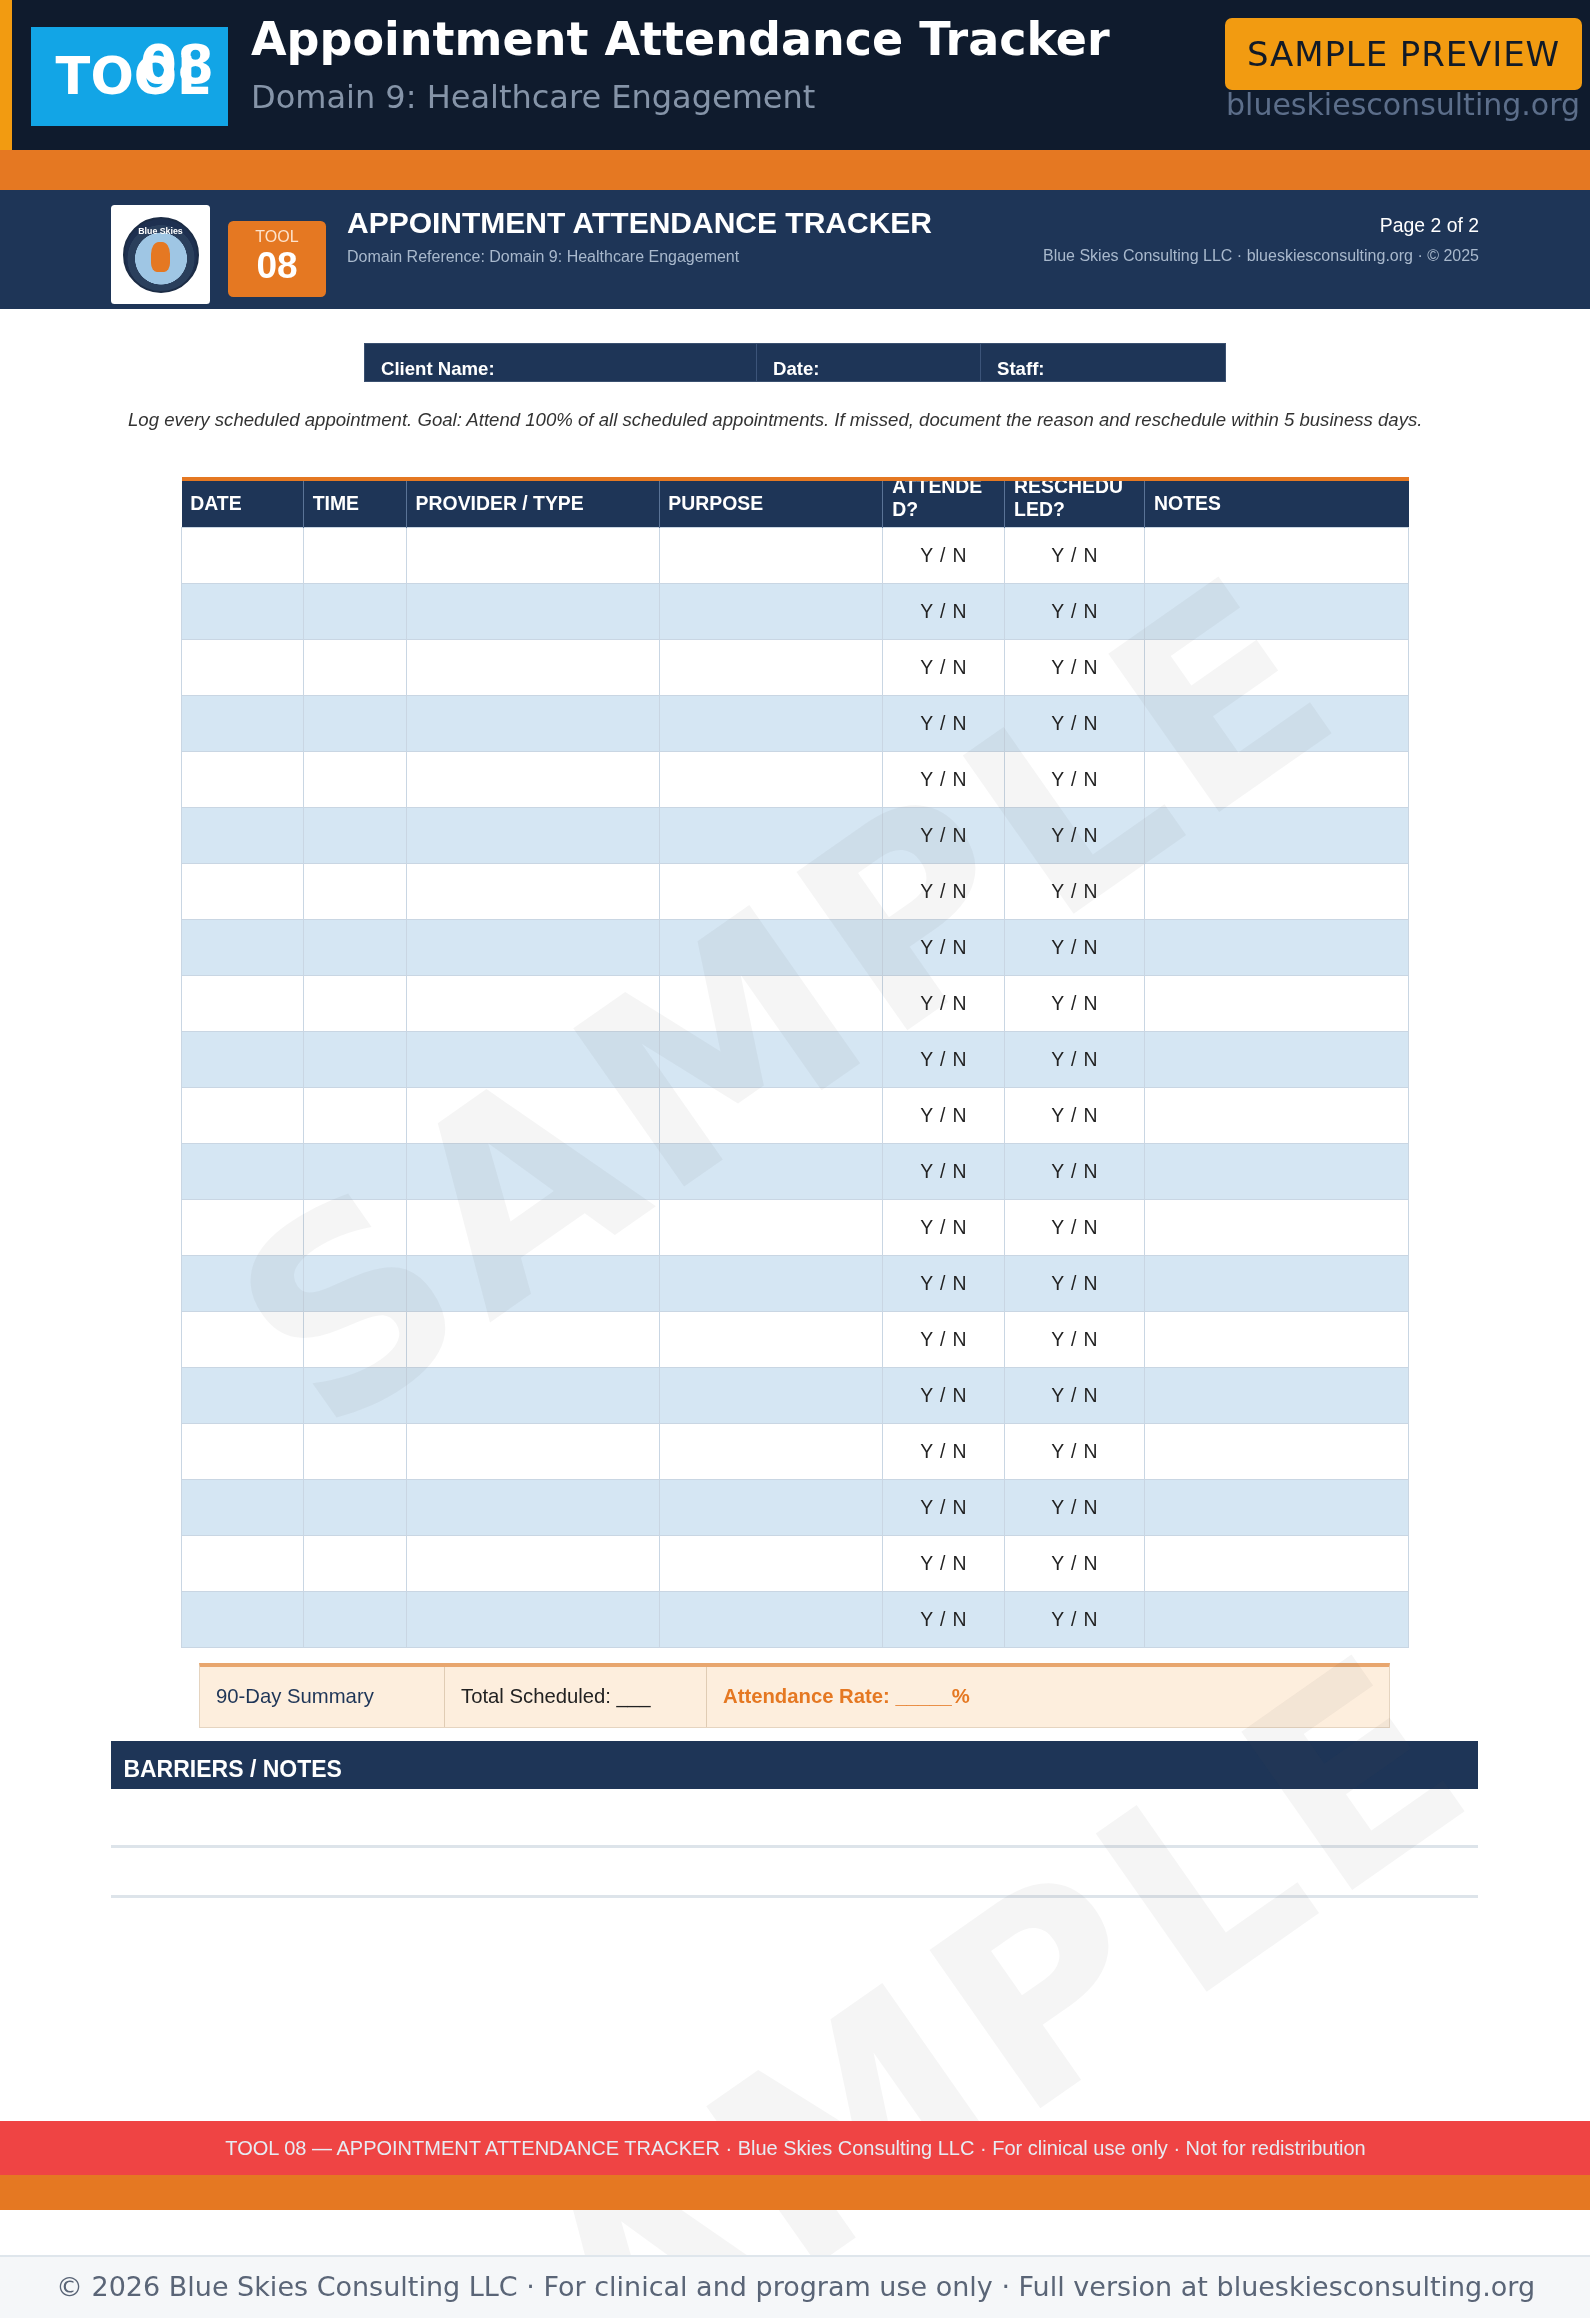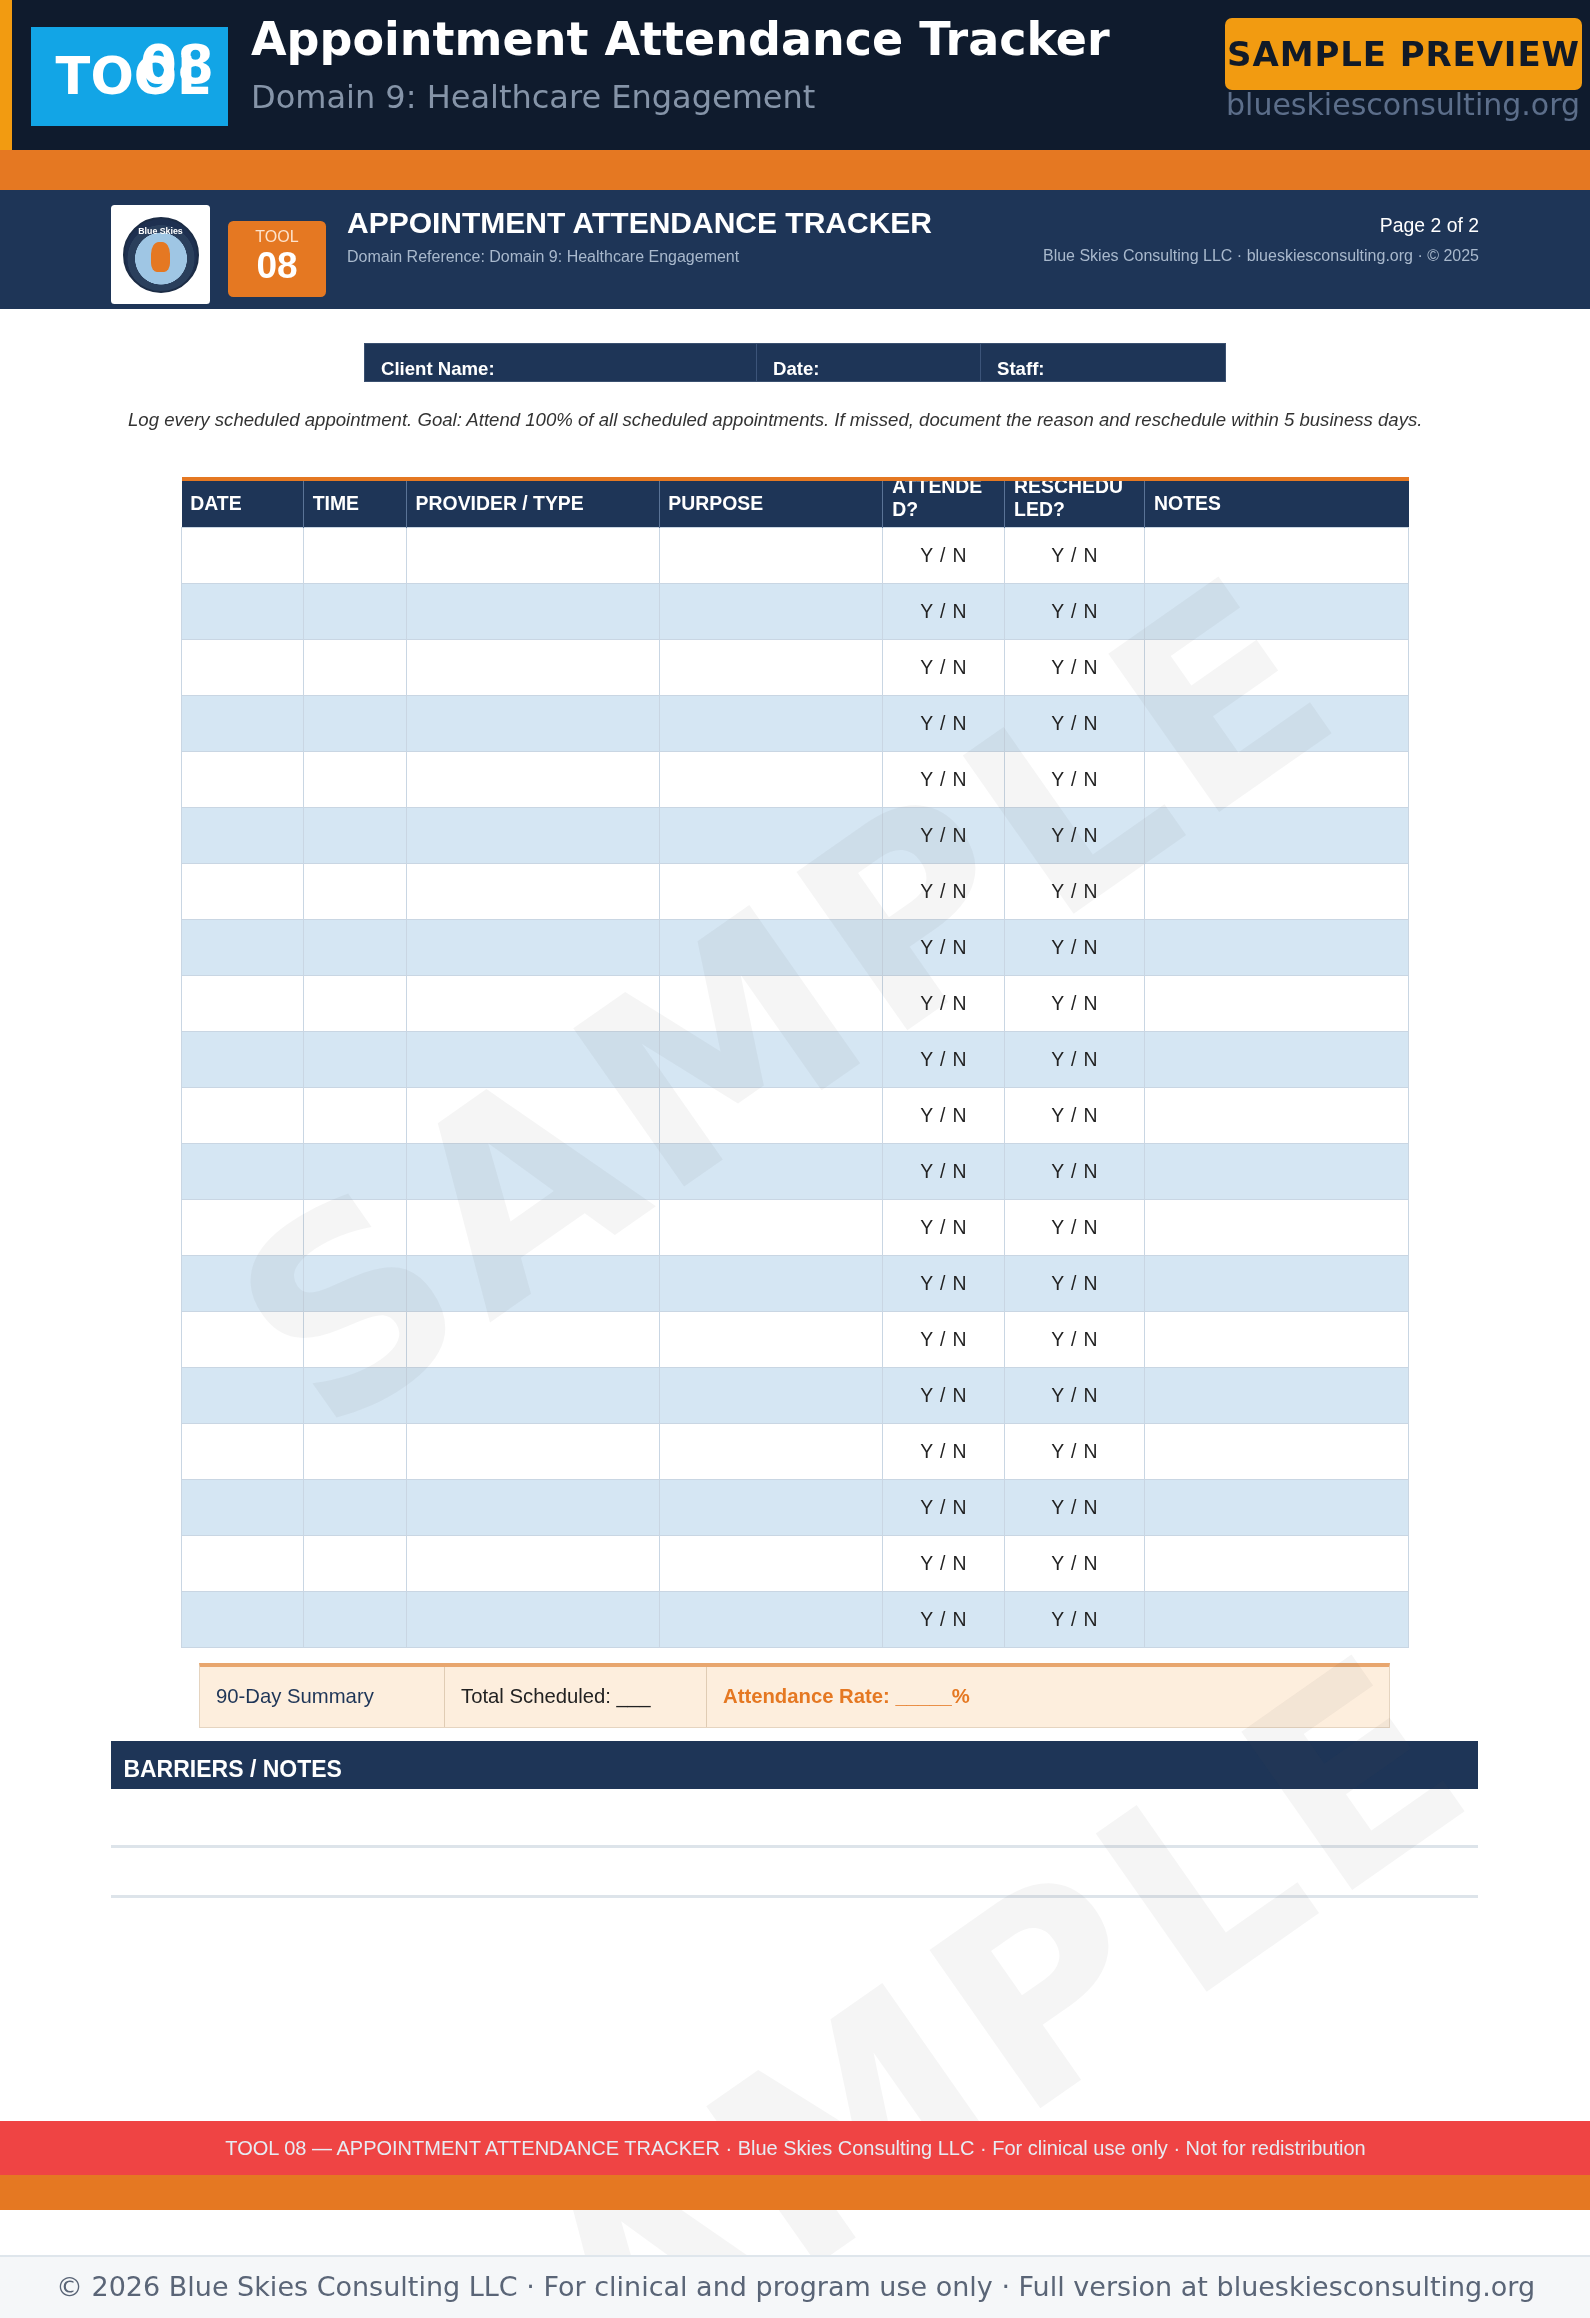--- a/index.html
+++ b/index.html
@@ -6,21 +6,21 @@
   html, body { width: 1591px; height: 2319px; background: #ffffff; overflow: hidden; }
   body { position: relative; font-family: "Liberation Sans", sans-serif; }
 
   
   .top-banner { position: absolute; left: 0; top: 0; width: 1591px; height: 150px; background: #0f1b2d; border-left: 12.4px solid #f29b11; }
   .tool-chip { position: absolute; left: 18.6px; top: 26.5px; width: 197px; height: 99px; background: #12a5e6; color: #fff;
     font-family: "DejaVu Sans", sans-serif; font-weight: bold; font-size: 51px; line-height: 99px; padding-left: 25px; white-space: nowrap; }
   .banner-title { position: absolute; left: 239px; top: 12.4px; font-family: "DejaVu Sans", sans-serif; font-weight: bold; font-size: 46px; color: #ffffff; white-space: nowrap; }
   .banner-sub { position: absolute; left: 239px; top: 78px; font-family: "DejaVu Sans", sans-serif; font-size: 32px; color: #8594a8; white-space: nowrap; }
   .sample-badge { position: absolute; left: 1213px; top: 17.7px; width: 357px; height: 72px; background: #f29b11; border-radius: 7px; color: #111a28;
-    font-family: "DejaVu Sans", sans-serif; font-weight: bold; font-size: 34px; text-align: center; line-height: 72px; letter-spacing: 0.9px; }
+    font-family: "DejaVu Sans", sans-serif; font-weight: normal; font-size: 34px; text-align: center; line-height: 72px; letter-spacing: 0.9px; }
   .banner-site { position: absolute; left: 1214px; top: 87px; font-family: "DejaVu Sans", sans-serif; font-size: 30px; color: #5c6e8a; white-space: nowrap; }
   .orange-band { position: absolute; left: 0; top: 150px; width: 1591px; height: 40px; background: #e57822; }
 
   
   .doc-header { position: absolute; left: 0; top: 190px; width: 1591px; height: 119px; background: #1e3557; }
   .logo-box { position: absolute; left: 111px; top: 15px; width: 99px; height: 99px; background: #fff; border-radius: 3.5px; display:flex; align-items:center; justify-content:center; }
   .logo-circle { width: 76px; height: 76px; border-radius: 50%; background: radial-gradient(circle at 50% 55%, #9fc6e4 0 48%, #2a3f5c 49% 62%, #1e3050 63% 100%); border: 2.7px solid #1c2c45; position: relative; }
   .logo-fox { position:absolute; left: 26.5px; top: 23px; width: 19.4px; height: 30px; background: #e57822; border-radius: 40% 40% 30% 30%; }
   .logo-text { position:absolute; left: 0; top: 7px; width: 100%; text-align:center; font-size: 8.8px; font-weight:bold; color:#fff; }
   .doc-tool-box { position: absolute; left: 228px; top: 31px; width: 98px; height: 76px; background: #e57822; border-radius: 5.3px; text-align: center; color: #fff; }

